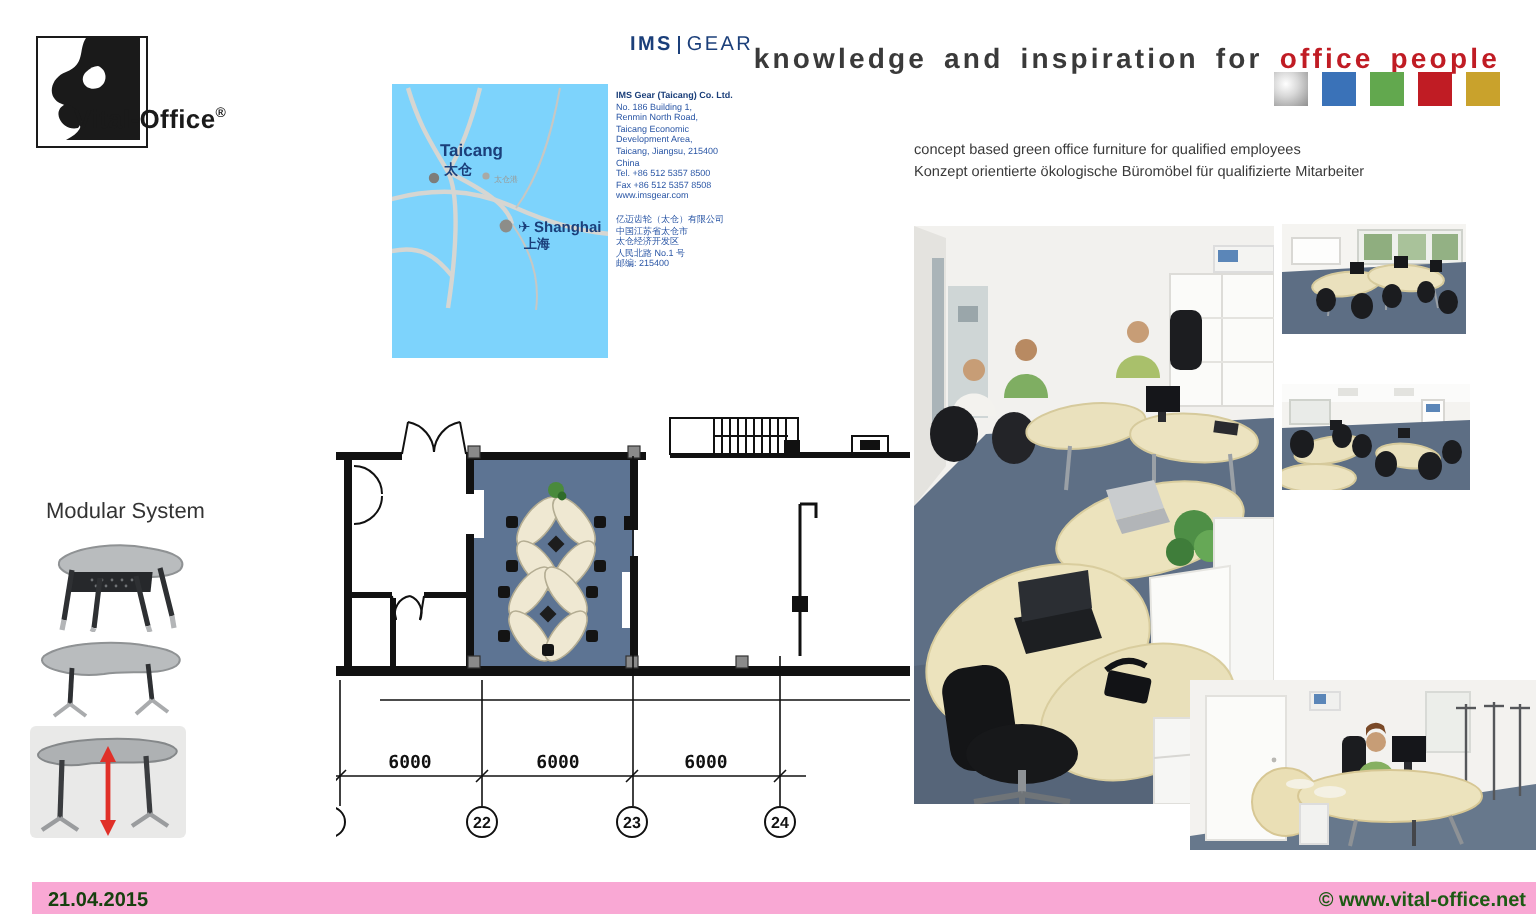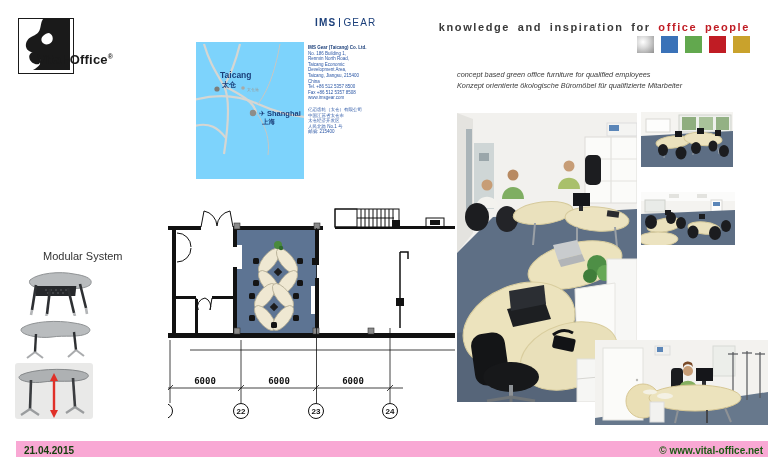--- a/index.html
+++ b/index.html
@@ -18,45 +18,45 @@
   .ims .div{display:inline-block;width:1px;height:9px;background:#1b3f7a;margin:0 3px;}
 
   
   .map-card{left:196px;top:42px;width:176px;height:113px;}
   .map-pane{position:absolute;left:0;top:0;width:108px;height:137px;background:#7dd3fc;overflow:hidden;}
   .addr{position:absolute;left:112px;top:3px;width:64px;color:#2a56a5;font-size:4.5px;line-height:5.6px;}
   .addr .b{font-weight:bold;color:#1b3f7a;}
   .addr .gap{height:6px;}
 
   
-  .tagline{top:21px;right:18px;font-size:11px;font-weight:bold;letter-spacing:1.6px;word-spacing:3px;color:#3a3a3a;white-space:nowrap;}
+  .tagline{top:21px;right:18px;font-size:14px;font-weight:bold;letter-spacing:1.6px;word-spacing:3px;color:#3a3a3a;white-space:nowrap;}
   .tagline .red{color:#c01c24;}
   .squares{top:36px;right:18px;display:flex;gap:7px;}
   .sq{width:17px;height:17px;}
   .sq.silver{background:radial-gradient(circle at 35% 35%, #ffffff 0%, #d8d8d8 40%, #8f8f8f 100%);}
   .sq.blue{background:#3a72b8;}
   .sq.green{background:#62a84e;}
   .sq.red{background:#c01c24;}
   .sq.gold{background:#c9a22c;}
 
   
-  .concept{left:457px;top:70px;font-size:7.3px;line-height:10.5px;color:#3a3a3a;font-style:italic;}
+  .concept{left:457px;top:70px;font-size:7.3px;line-height:10.5px;color:#3a3a3a;}
 
   
   .ph{overflow:hidden;background:#f2f1ee;}
   .ph-main{left:457px;top:113px;width:180px;height:289px;z-index:1;}
   .ph-s1{left:641px;top:112px;width:92px;height:55px;}
   .ph-s2{left:641px;top:192px;width:94px;height:53px;}
   .ph-bot{left:595px;top:340px;width:173px;height:85px;z-index:3;}
 
   
   .plan{left:168px;top:200px;width:287px;height:232px;font-weight:bold;}
 
   
-  .mod-title{left:23px;top:250px;font-size:11px;color:#333;margin-left:20px;}
+  .mod-title{left:23px;top:250px;font-size:11px;color:#333;}
   .desk1{left:24px;top:270px;}
   .desk2{left:18px;top:320px;}
   .desk3{left:15px;top:363px;}
 
   
   .footer{left:16px;top:441px;width:768px;height:16px;background:#f9a8d4;}
   .footer .date{position:absolute;left:8px;top:0;line-height:20px;font-size:10px;font-weight:bold;color:#17400f;}
   .footer .copy{position:absolute;right:21px;top:0;line-height:20px;font-size:10px;font-weight:bold;color:#1d5a14;}
 
   svg{display:block;}

